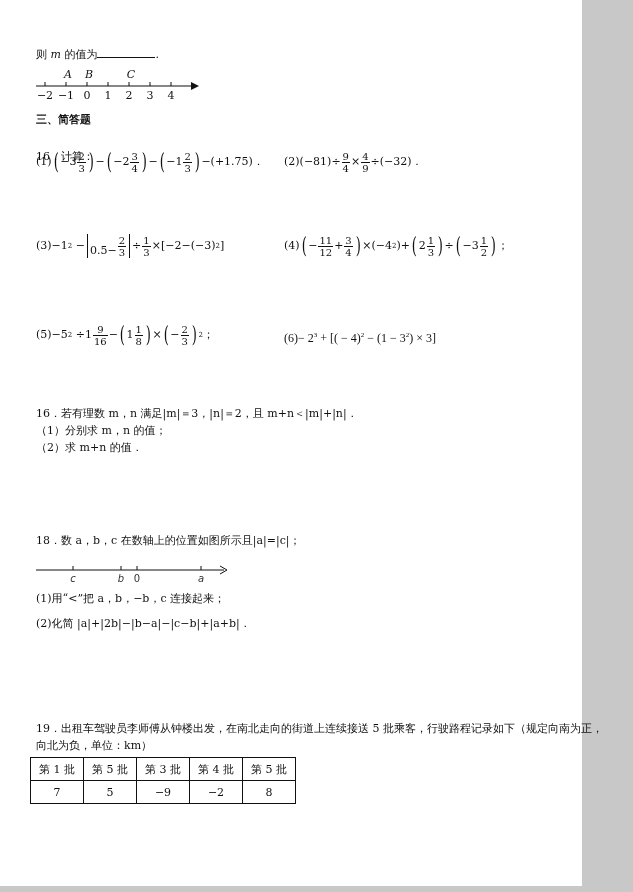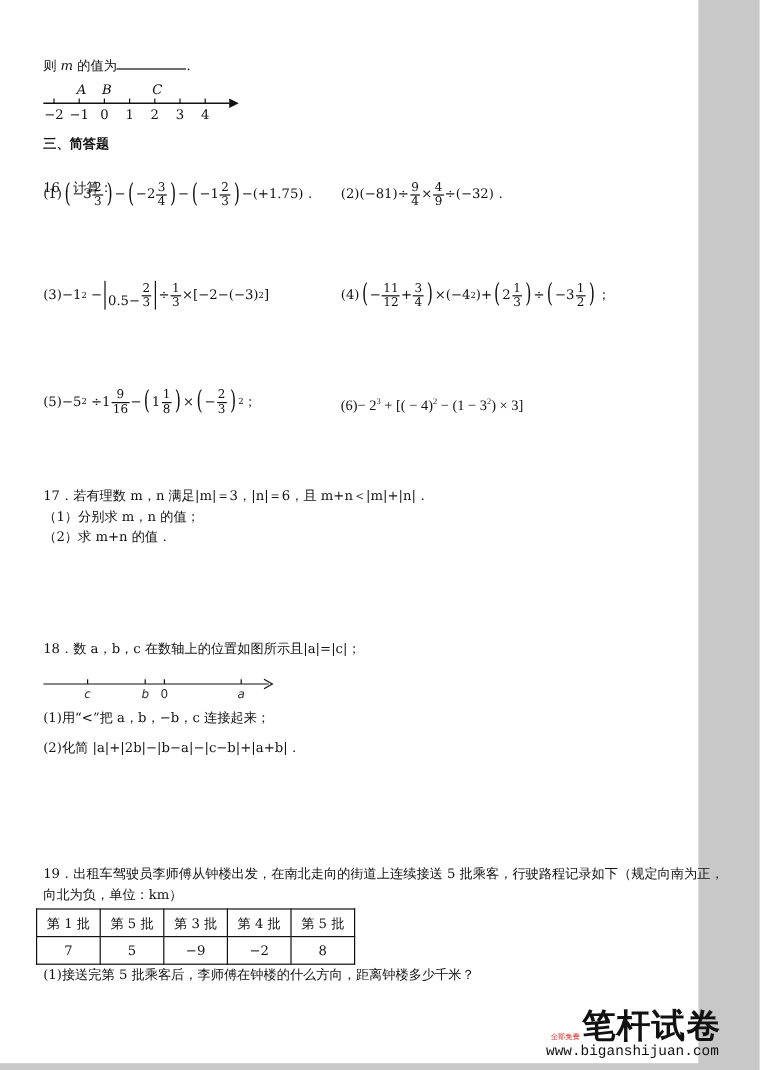--- a/index.html
+++ b/index.html
@@ -123,21 +123,21 @@
       </span><span class="bp">)</span>×<span class="bp">(</span>−<span class="frac">
         <span class="n">2</span>
         <span class="d">3</span>
       </span><span class="bp">)</span><sup>2</sup>；
   </div>
 
   <div class="t" style="left:284px;top:328px;font-family:'Liberation Serif',serif;font-size:12px;text-align:right;">
     <span>(6)</span>− 2<sup>3</sup> + [( − 4)<sup>2</sup> − (1 − 3<sup>2</sup>) × 3]
   </div>
 
-  <div class="t" style="left:36px;top:407px;">17．若有理数 m，n 满足|m|＝3，|n|＝6，且 m+n＜|m|+|n|．</div>
+  <div class="t" style="left:36px;top:407px;">16．若有理数 m，n 满足|m|＝3，|n|＝2，且 m+n＜|m|+|n|．</div>
   <div class="t" style="left:36px;top:424px;">（1）分别求 m，n 的值；</div>
   <div class="t" style="left:36px;top:441px;">（2）求 m+n 的值．</div>
 
   <div class="t" style="left:36px;top:534px;text-align:right;">18．数 a，b，c 在数轴上的位置如图所示且|a|=|c|；</div>
   <svg style="position:absolute;left:36px;top:562px;" width="200" height="24">
     <line x1="0" y1="8" x2="188" y2="8" stroke="#111" stroke-width="1"></line>
     <polyline points="184,4 191,8 184,12" fill="none" stroke="#111" stroke-width="1"></polyline>
     <g stroke="#111">
         <line x1="37" y1="4" x2="37" y2="8"></line>
         <line x1="85" y1="4" x2="85" y2="8"></line>
@@ -168,20 +168,14 @@
     </tr>
     <tr>
       <td>7</td>
       <td>5</td>
       <td>−9</td>
       <td>−2</td>
       <td>8</td>
     </tr>
   </tbody>
     </table>
-  <div class="t" style="left:36px;top:806px;">(1)接送完第 5 批乘客后，李师傅在钟楼的什么方向，距离钟楼多少千米？</div>
 
-  <div class="logo">
-    <div class="big">笔杆试卷</div>
-    <div class="small">全部免费</div>
-    <div class="url">www.biganshijuan.com</div>
-  </div>
 </div>
 
 </body></html>

